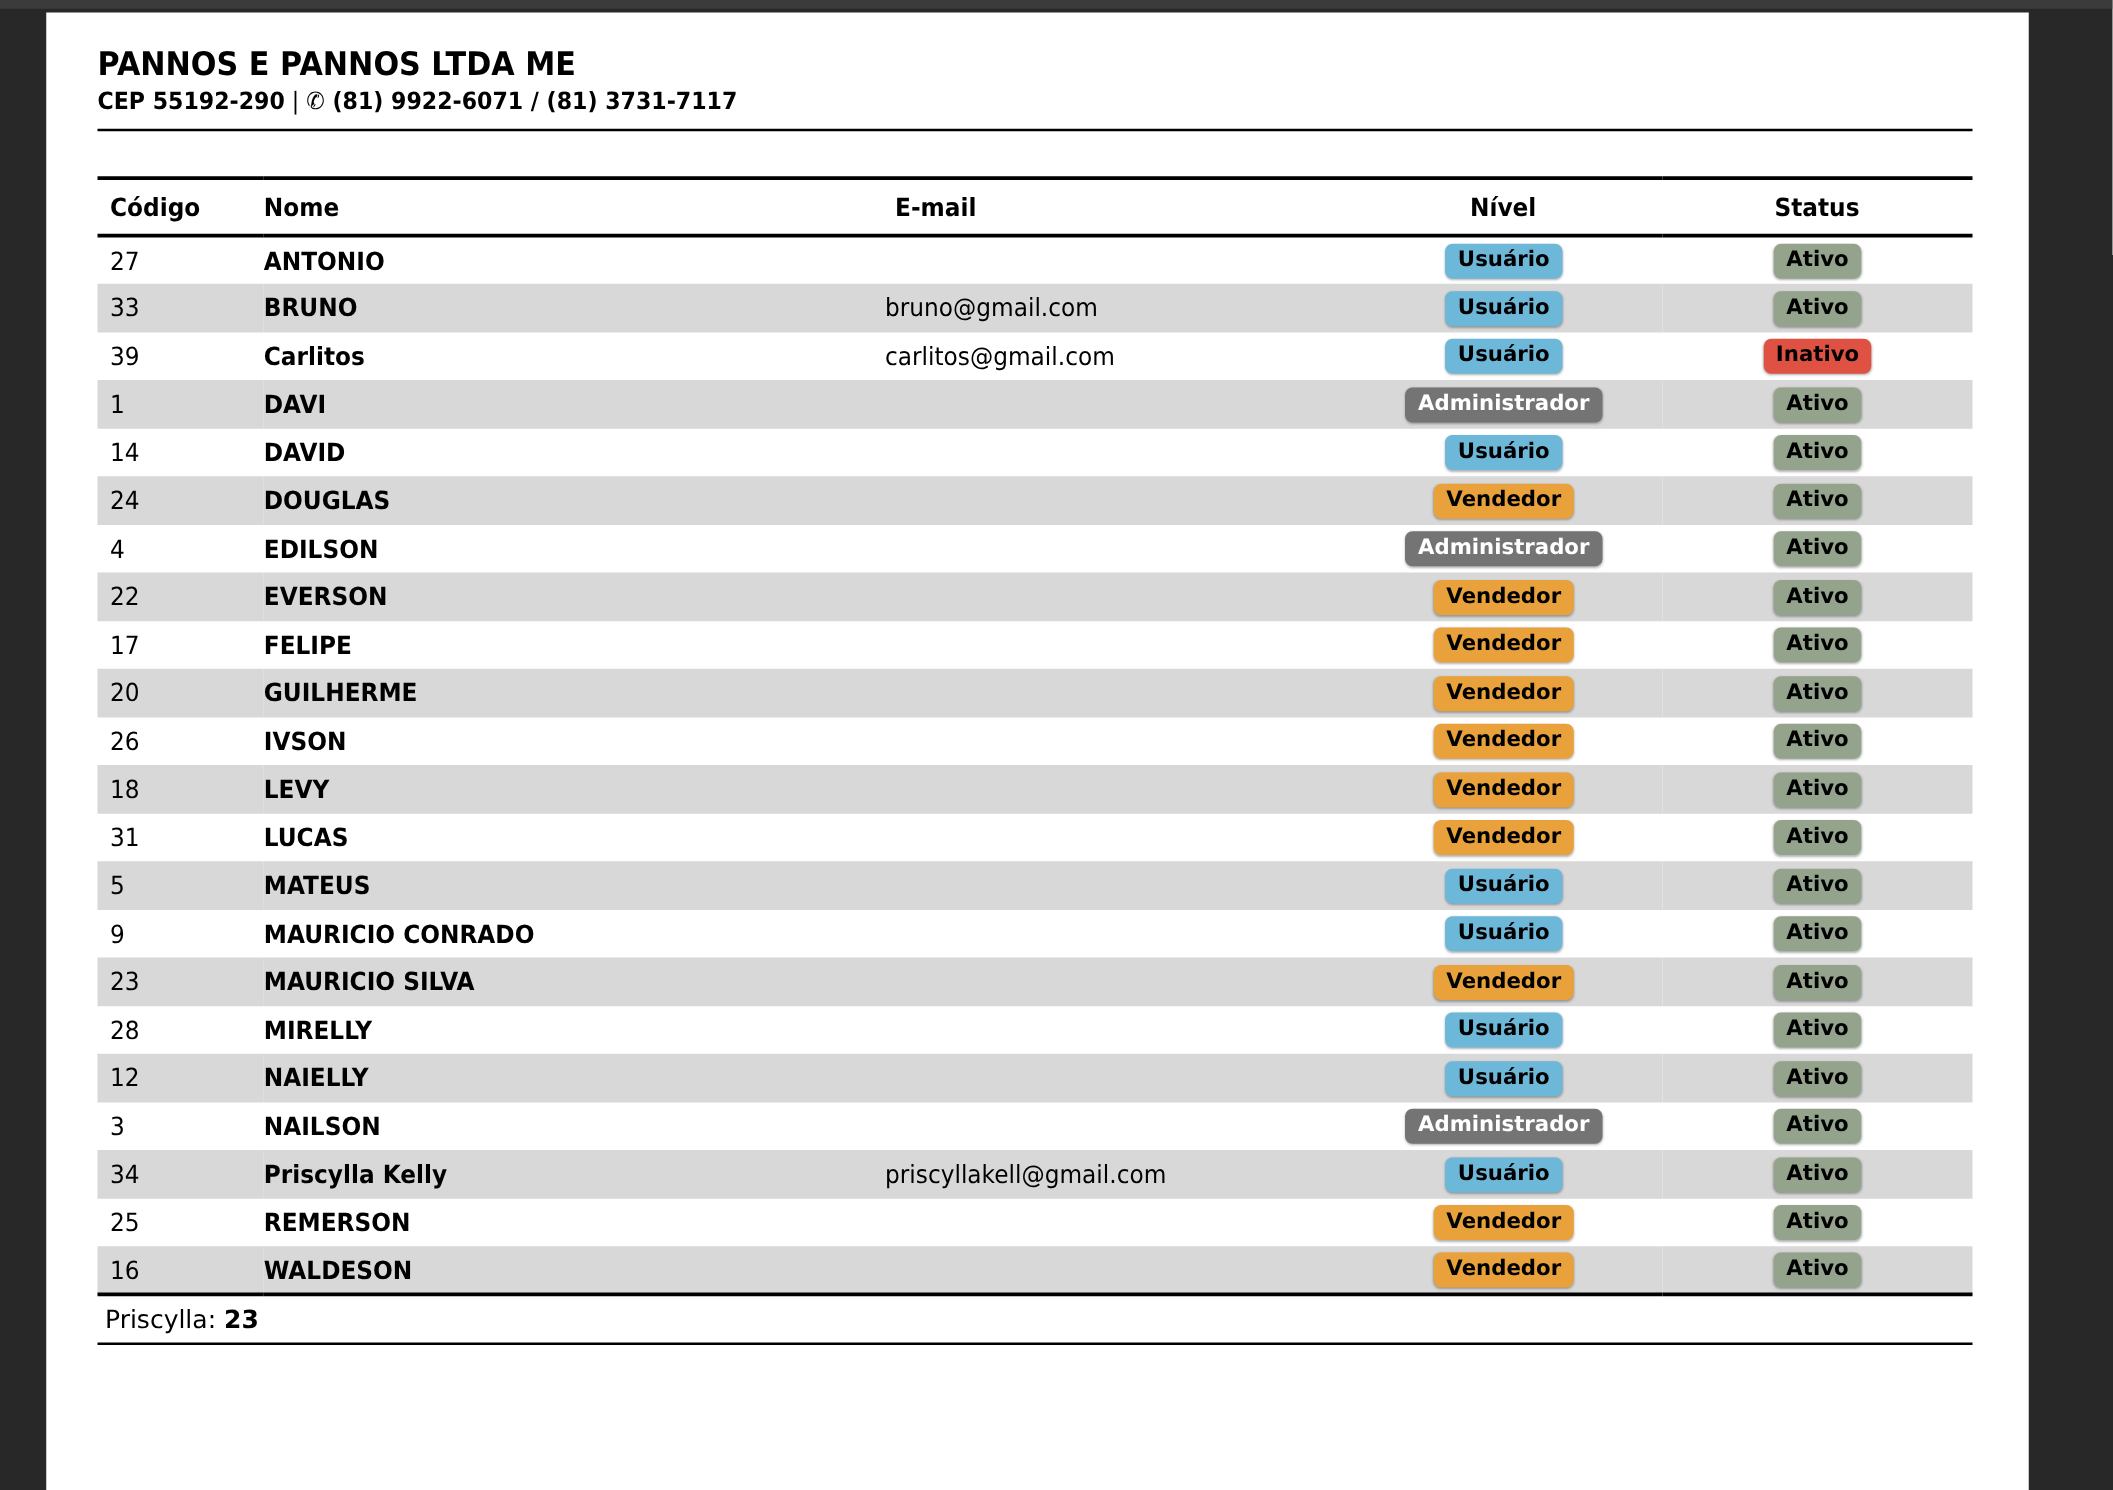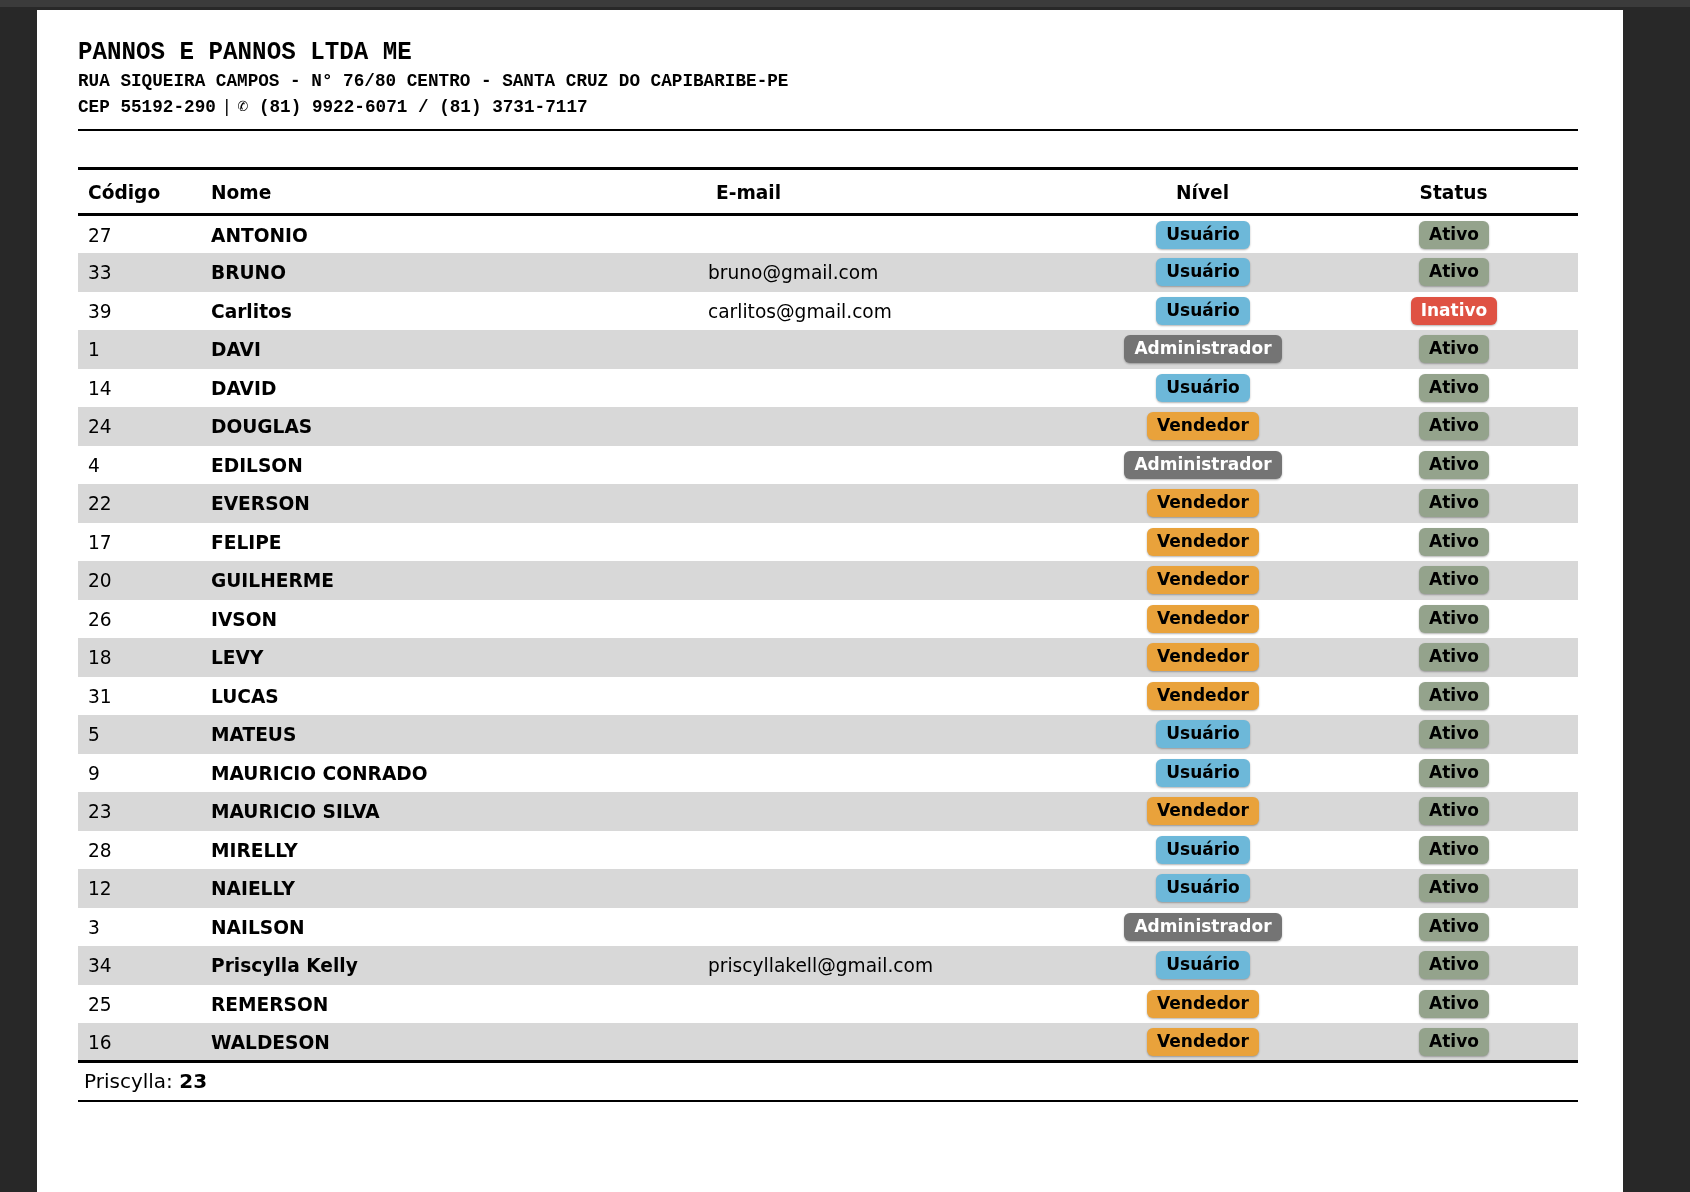--- a/index.html
+++ b/index.html
@@ -18,21 +18,21 @@
     position: absolute; top: 10px; left: 37px;
     width: 1586px; height: 1182px;
     background: #ffffff;
   }
   
   .cn { display: inline-block; transform: scaleX(0.93); transform-origin: 0 50%; white-space: nowrap; }
   .cn-c { display: inline-block; transform: scaleX(0.93); transform-origin: 50% 50%; white-space: nowrap; }
   .cn-r { display: inline-block; transform: scaleX(0.93); transform-origin: 100% 50%; white-space: nowrap; }
 
   .report-header { display: flex; padding: 27px 45px 0 41px; }
-  .company-block { flex: 0 0 auto; font-family: Liberation Mono, monospace; }
+  .company-block { flex: 0 0 auto; }
   .company-name { font-size: 26px; font-weight: 700; line-height: 31px; }
   .company-address { font-size: 19px; font-weight: 700; line-height: 26px; }
   .company-cep { font-size: 19px; font-weight: 700; line-height: 26px; }
   .company-cep .sep { font-weight: 400; padding: 0 6px; }
   .phone-icon { font-weight: 400; }
 
   .title-block { margin-left: auto; width: 597px; }
   .report-title {
     font-size: 32px; font-weight: 700; line-height: 36px;
     padding-bottom: 5px; border-bottom: 3px solid #000;
@@ -77,23 +77,20 @@
 <body>
 
 <div class="viewer-top-bar"></div>
 
 <div class="page">
 
   <div class="report-header">
     <div class="company-block">
       <div class="company-name">
         <span class="cn">PANNOS E PANNOS LTDA ME</span>
-      </div>
-      <div class="company-address">
-        <span class="cn">RUA SIQUEIRA CAMPOS - N° 76/80 CENTRO - SANTA CRUZ DO CAPIBARIBE-PE</span>
       </div>
       <div class="company-cep">
         <span class="cn"><span>CEP 55192-290</span><span class="sep">|</span><span class="phone-icon">✆</span> <span>(81) 9922-6071 / (81) 3731-7117</span></span>
       </div>
     </div>
   </div>
 
   <div class="header-rule"></div>
 
   <table class="users">
@@ -129,21 +126,21 @@
     <td class="c-email"><span class="cn">bruno@gmail.com</span></td>
     <td class="c-nivel"><span class="badge" style="background-color: rgb(109, 184, 217); color: rgb(0, 0, 0);">Usuário</span></td>
     <td class="c-status"><span class="badge" style="background-color: rgb(148, 163, 140); color: rgb(0, 0, 0);">Ativo</span></td>
   </tr>
 
   <tr>
     <td class="c-cod"><span class="cn">39</span></td>
     <td class="c-nome"><span class="cn">Carlitos</span></td>
     <td class="c-email"><span class="cn">carlitos@gmail.com</span></td>
     <td class="c-nivel"><span class="badge" style="background-color: rgb(109, 184, 217); color: rgb(0, 0, 0);">Usuário</span></td>
-    <td class="c-status"><span class="badge" style="background-color: rgb(223, 82, 67); color: #ffffff;">Inativo</span></td>
+    <td class="c-status"><span class="badge" style="background-color: rgb(223, 82, 67); color: #000000;">Inativo</span></td>
   </tr>
 
   <tr>
     <td class="c-cod"><span class="cn">1</span></td>
     <td class="c-nome"><span class="cn">DAVI</span></td>
     <td class="c-email"><span class="cn"></span></td>
     <td class="c-nivel"><span class="badge" style="background-color: rgb(116, 116, 116); color: rgb(255, 255, 255);">Administrador</span></td>
     <td class="c-status"><span class="badge" style="background-color: rgb(148, 163, 140); color: rgb(0, 0, 0);">Ativo</span></td>
   </tr>
 

